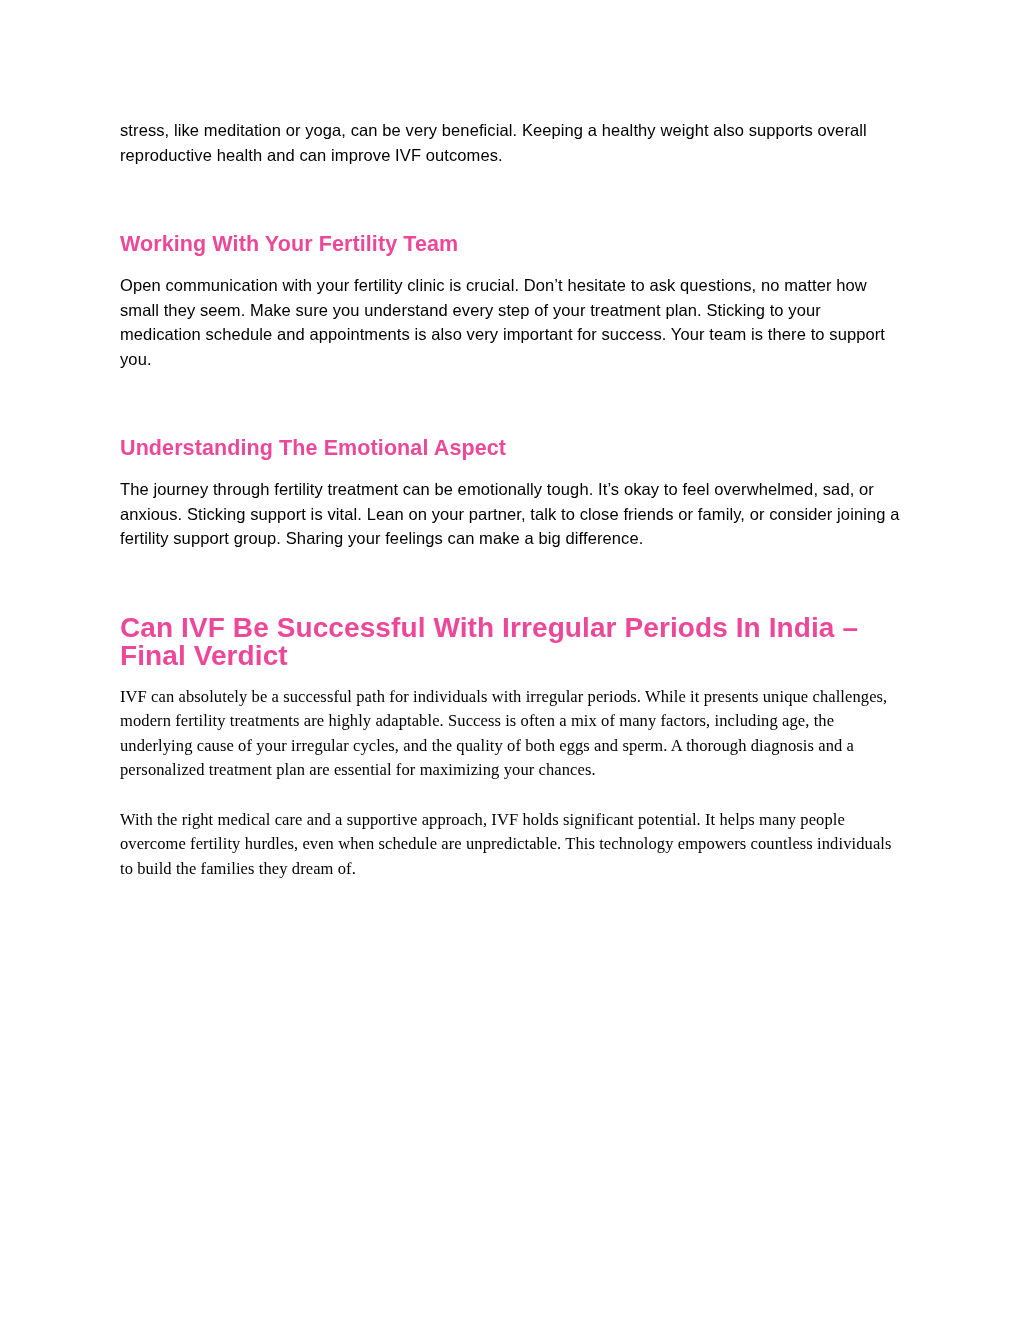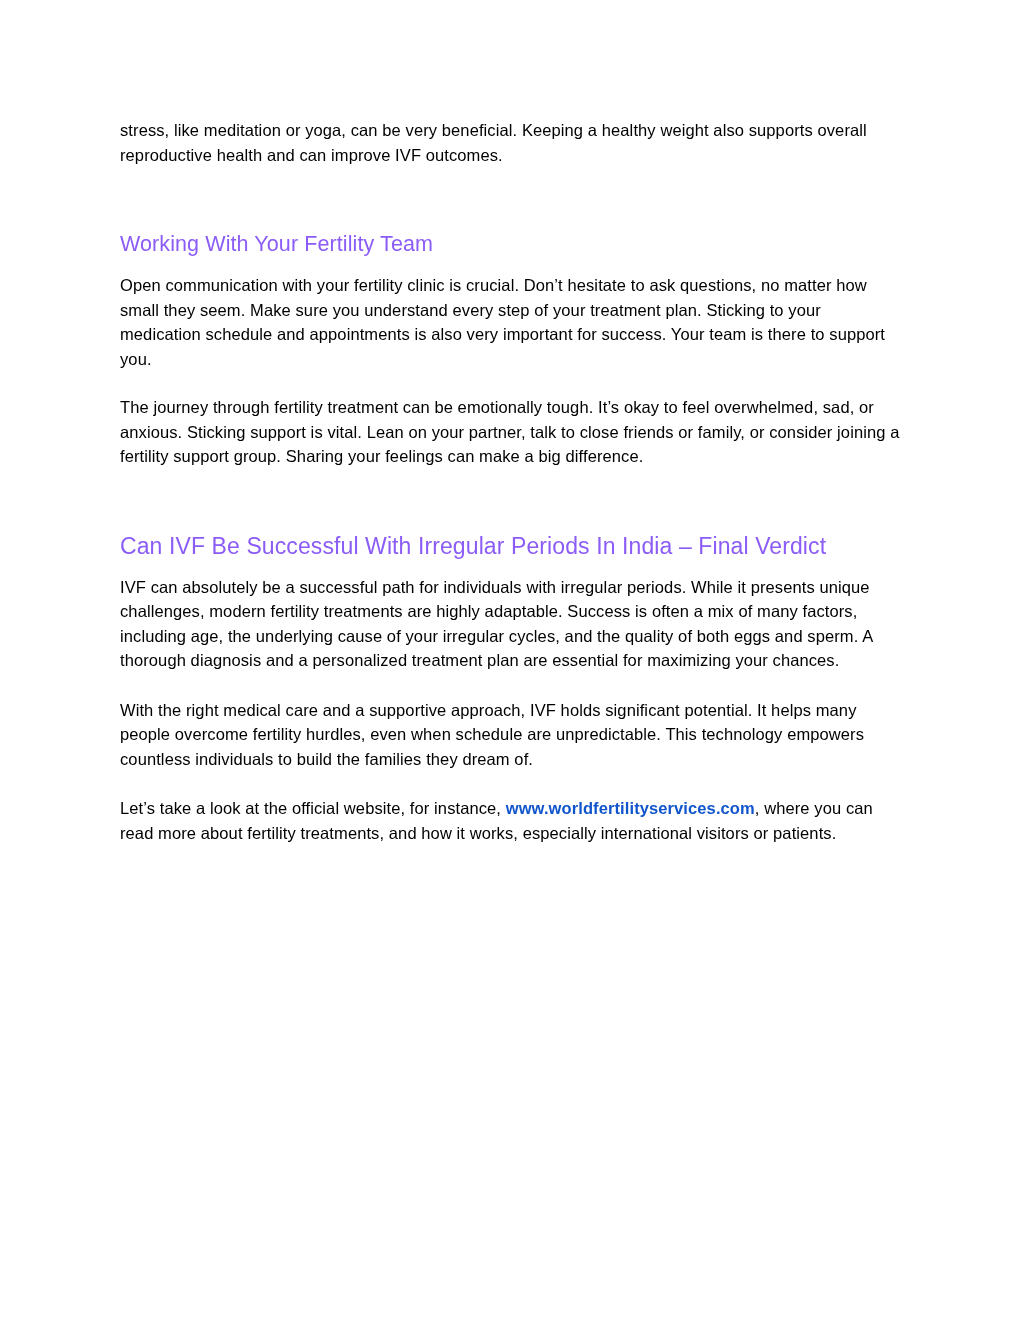--- a/index.html
+++ b/index.html
@@ -31,58 +31,58 @@
   }
 
   p.body-text { margin: 0 0 24px 0; }
 
   
   .lead-paragraph { margin-bottom: 0; }
 
   h2.section-heading {
     font-size: 21.5px;
     line-height: 28px;
-    font-weight: 400;
-    color: #8b5cf6;
+    font-weight: 700;
+    color: #ec4899;
     margin-top: 63px;
     margin-bottom: 15px;
     letter-spacing: 0.1px;
   }
 
   h2.section-heading.large {
-    font-size: 23px;
+    font-size: 28px;
   }
 
-  .para-stack p { margin-bottom: 0; }
+  .para-stack p { margin-bottom: 0; font-family: Liberation Serif, serif; }
   .para-stack p + p { margin-top: 25px; }
 
   a.doc-link {
     color: #1155cc;
     font-weight: 700;
     text-decoration: none;
     cursor: pointer;
   }
 </style>
 </head>
 <body>
 
 <div class="page">
 
   <p class="body-text lead-paragraph">stress, like meditation or yoga, can be very beneficial. Keeping a healthy weight also supports overall reproductive health and can improve IVF outcomes.</p>
 
   <h2 class="section-heading">Working With Your Fertility Team</h2>
 
   <p class="body-text">Open communication with your fertility clinic is crucial. Don’t hesitate to ask questions, no matter how small they seem. Make sure you understand every step of your treatment plan. Sticking to your medication schedule and appointments is also very important for success. Your team is there to support you.</p>
 
+  <h2 class="section-heading">Understanding The Emotional Aspect</h2>
 
   <p class="body-text">The journey through fertility treatment can be emotionally tough. It’s okay to feel overwhelmed, sad, or anxious. Sticking support is vital. Lean on your partner, talk to close friends or family, or consider joining a fertility support group. Sharing your feelings can make a big difference.</p>
 
   <h2 class="section-heading large">Can IVF Be Successful With Irregular Periods In India – Final Verdict</h2>
 
   <div class="para-stack">
     <p class="body-text">IVF can absolutely be a successful path for individuals with irregular periods. While it presents unique challenges, modern fertility treatments are highly adaptable. Success is often a mix of many factors, including age, the underlying cause of your irregular cycles, and the quality of both eggs and sperm. A thorough diagnosis and a personalized treatment plan are essential for maximizing your chances.</p>
 
     <p class="body-text">With the right medical care and a supportive approach, IVF holds significant potential. It helps many people overcome fertility hurdles, even when schedule are unpredictable. This technology empowers countless individuals to build the families they dream of.</p>
 
-    <p class="body-text"><span>Let’s take a look at the official website, for instance, </span><a class="doc-link">www.worldfertilityservices.com</a><span>, where you can read more about fertility treatments, and how it works, especially international visitors or patients.</span></p>
   </div>
 
 </div>
 
 </body></html>

